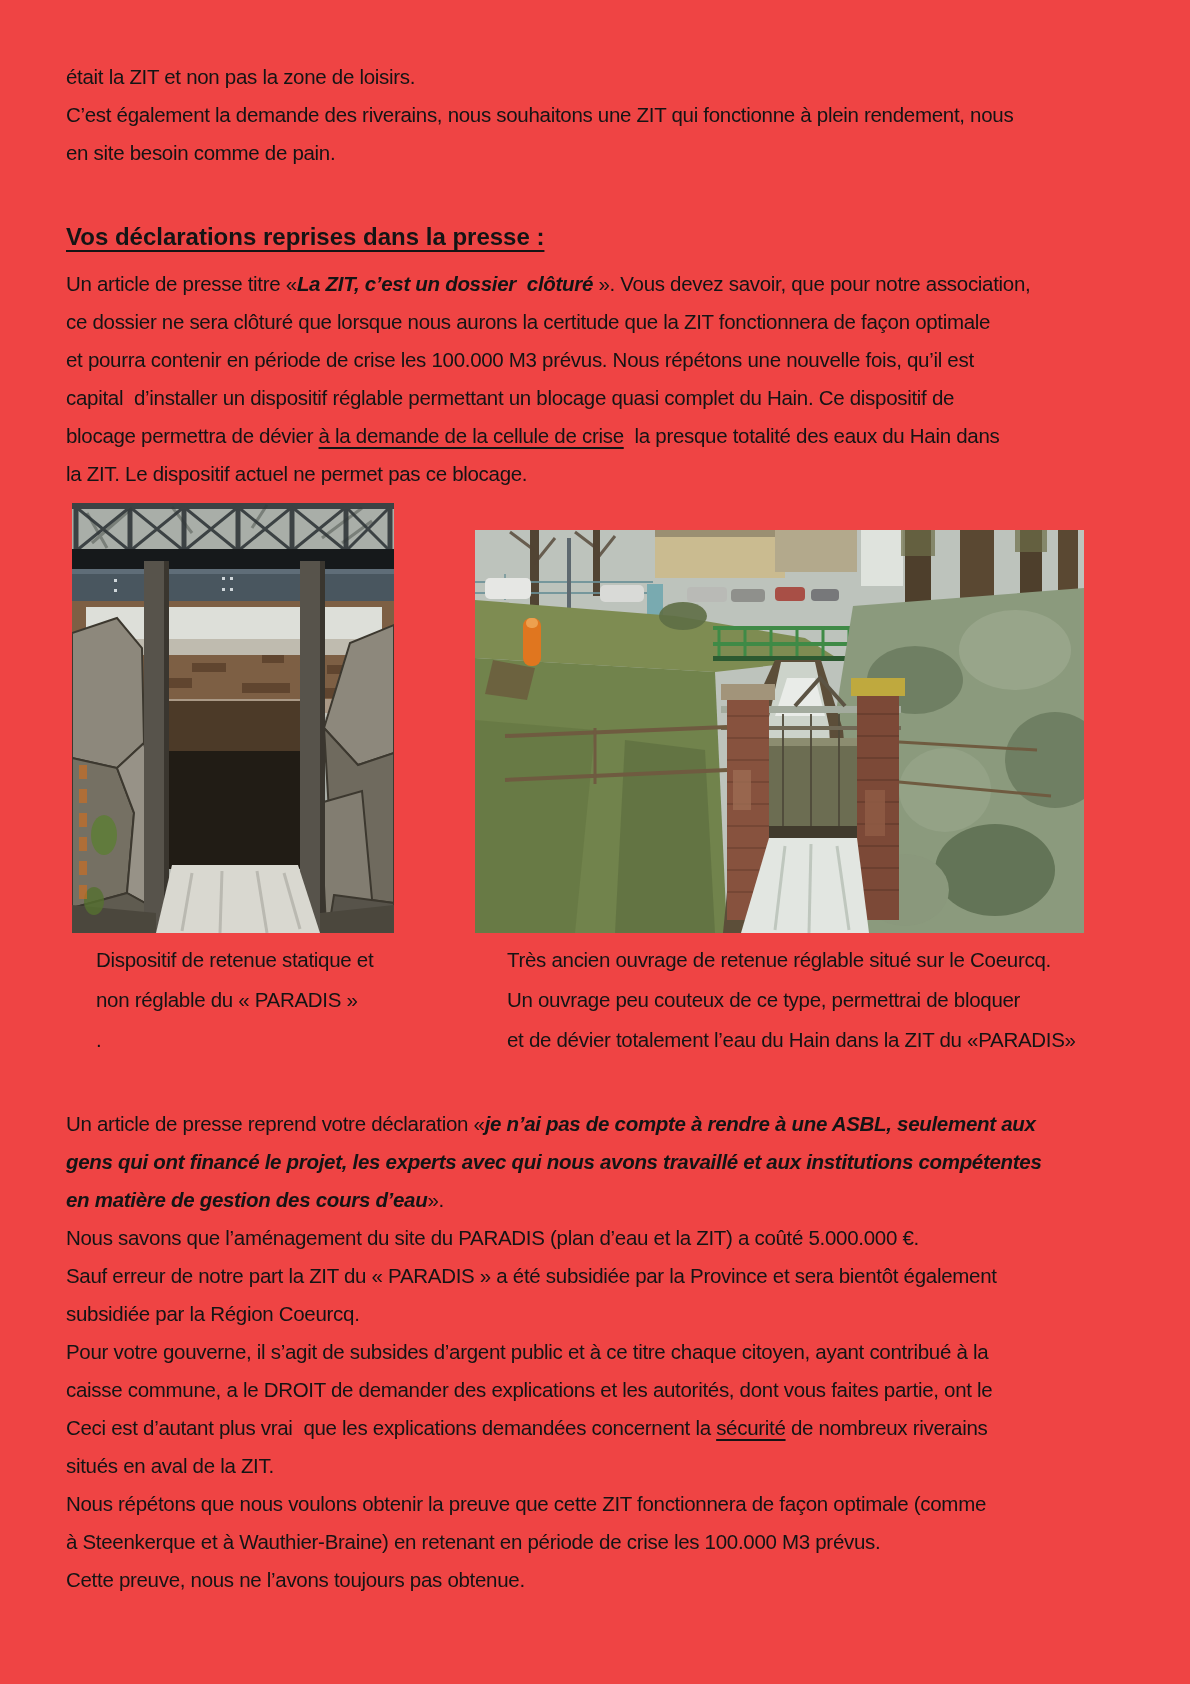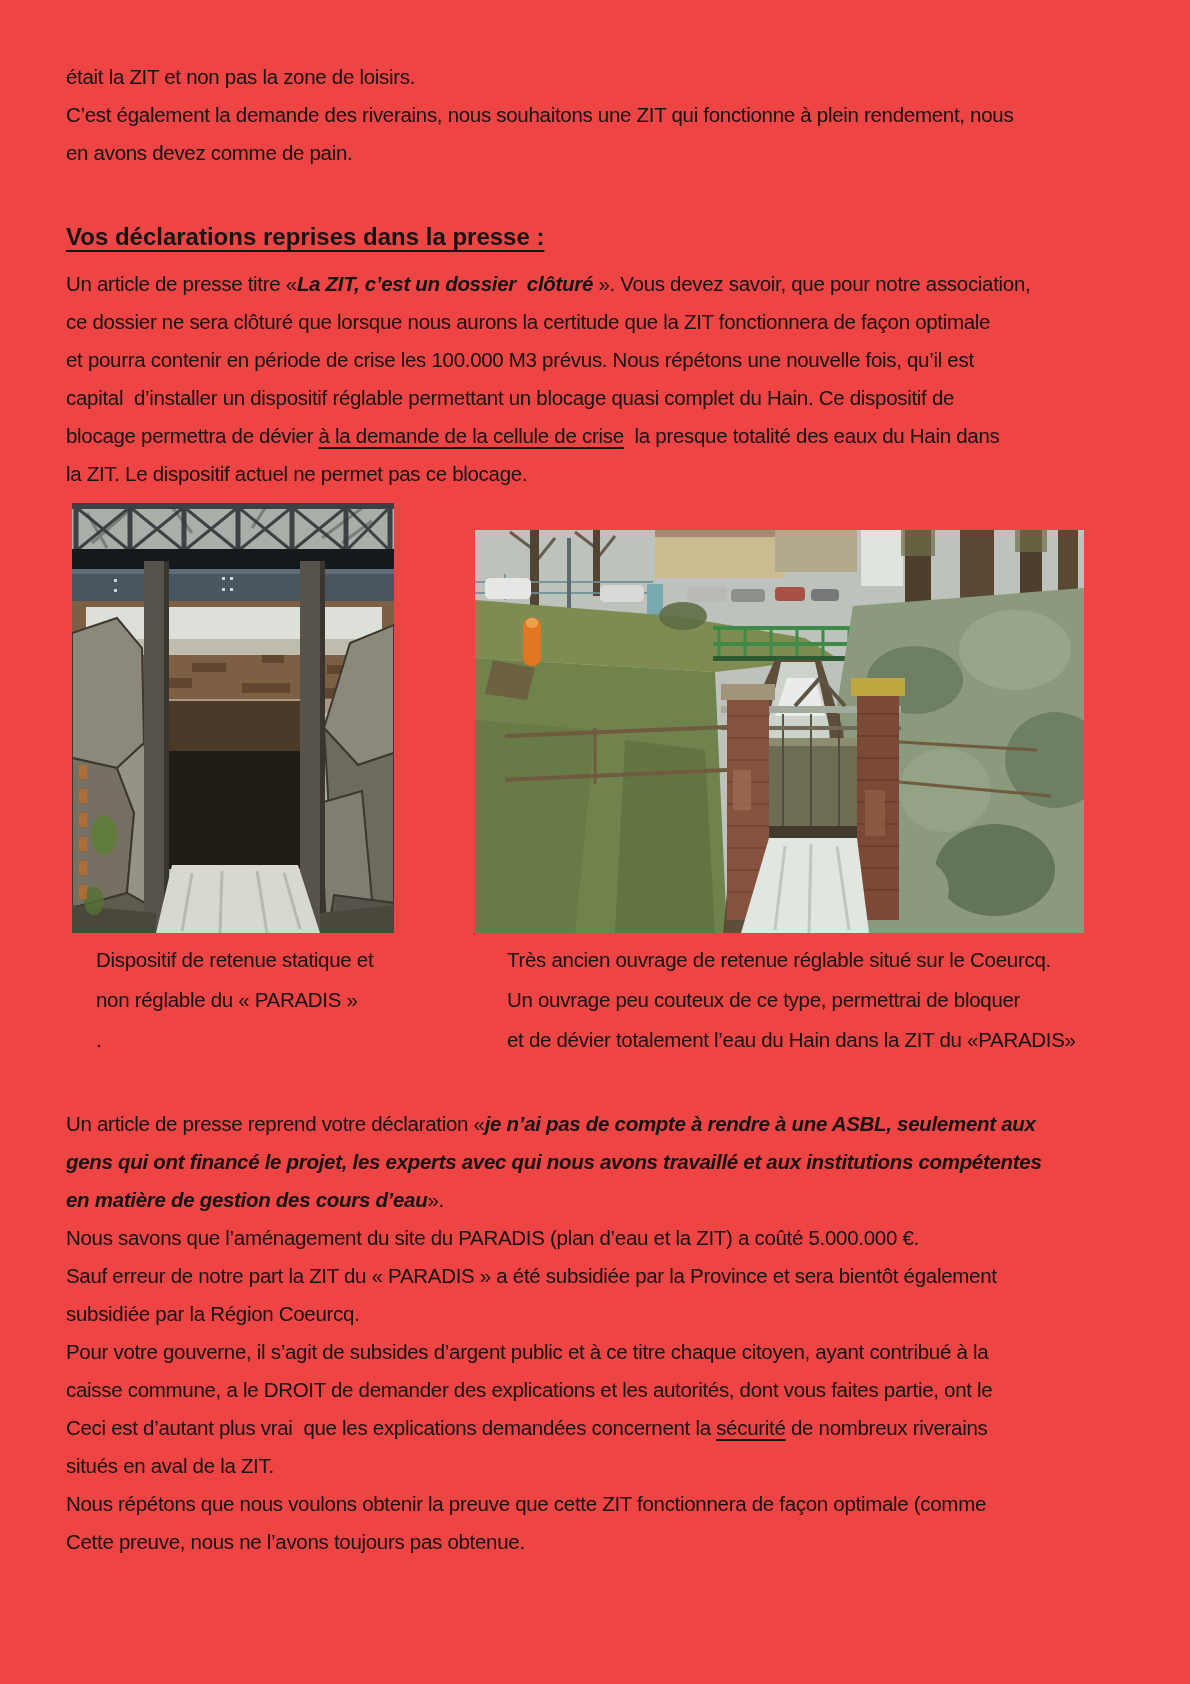--- a/index.html
+++ b/index.html
@@ -32,21 +32,21 @@
   svg{display:block;}
 </style>
 </head>
 <body>
 
 <div class="page">
 
   <div class="para">
       <div class="line">était la ZIT et non pas la zone de loisirs.</div>
       <div class="line">C’est également la demande des riverains, nous souhaitons une ZIT qui fonctionne à plein rendement, nous</div>
-      <div class="line">en avons devez comme de pain.</div>
+      <div class="line">en site besoin comme de pain.</div>
     </div>
 
   <div class="heading-block">
     <span class="hu">Vos déclarations reprises dans la presse :</span>
   </div>
 
   <div class="para p1">
       <div class="line"><span>Un article de presse titre «</span><span class="seg-bi">La ZIT, c’est un dossier  clôturé</span><span> ». Vous devez savoir, que pour notre association,</span></div>
       <div class="line">ce dossier ne sera clôturé que lorsque nous aurons la certitude que la ZIT fonctionnera de façon optimale</div>
       <div class="line">et pourra contenir en période de crise les 100.000 M3 prévus. Nous répétons une nouvelle fois, qu’il est</div>
@@ -283,16 +283,17 @@
       <div class="line"><span class="seg-bi">gens qui ont financé le projet, les experts avec qui nous avons travaillé et aux institutions compétentes</span></div>
       <div class="line"><span class="seg-bi">en matière de gestion des cours d’eau</span><span>».</span></div>
       <div class="line">Nous savons que l’aménagement du site du PARADIS (plan d’eau et la ZIT) a coûté 5.000.000 €.</div>
       <div class="line">Sauf erreur de notre part la ZIT du « PARADIS » a été subsidiée par la Province et sera bientôt également</div>
       <div class="line">subsidiée par la Région Coeurcq.</div>
       <div class="line">Pour votre gouverne, il s’agit de subsides d’argent public et à ce titre chaque citoyen, ayant contribué à la</div>
       <div class="line">caisse commune, a le DROIT de demander des explications et les autorités, dont vous faites partie, ont le</div>
       <div class="line"><span>Ceci est d’autant plus vrai  que les explications demandées concernent la </span><span class="seg-u">sécurité</span><span> de nombreux riverains</span></div>
       <div class="line">situés en aval de la ZIT.</div>
       <div class="line">Nous répétons que nous voulons obtenir la preuve que cette ZIT fonctionnera de façon optimale (comme</div>
+      <div class="line">à Steenkerque et à Wauthier-Braine) en retenant en période de crise les 100.000 M3 prévus.</div>
       <div class="line">Cette preuve, nous ne l’avons toujours pas obtenue.</div>
     </div>
 
 </div>
 
 </body></html>

